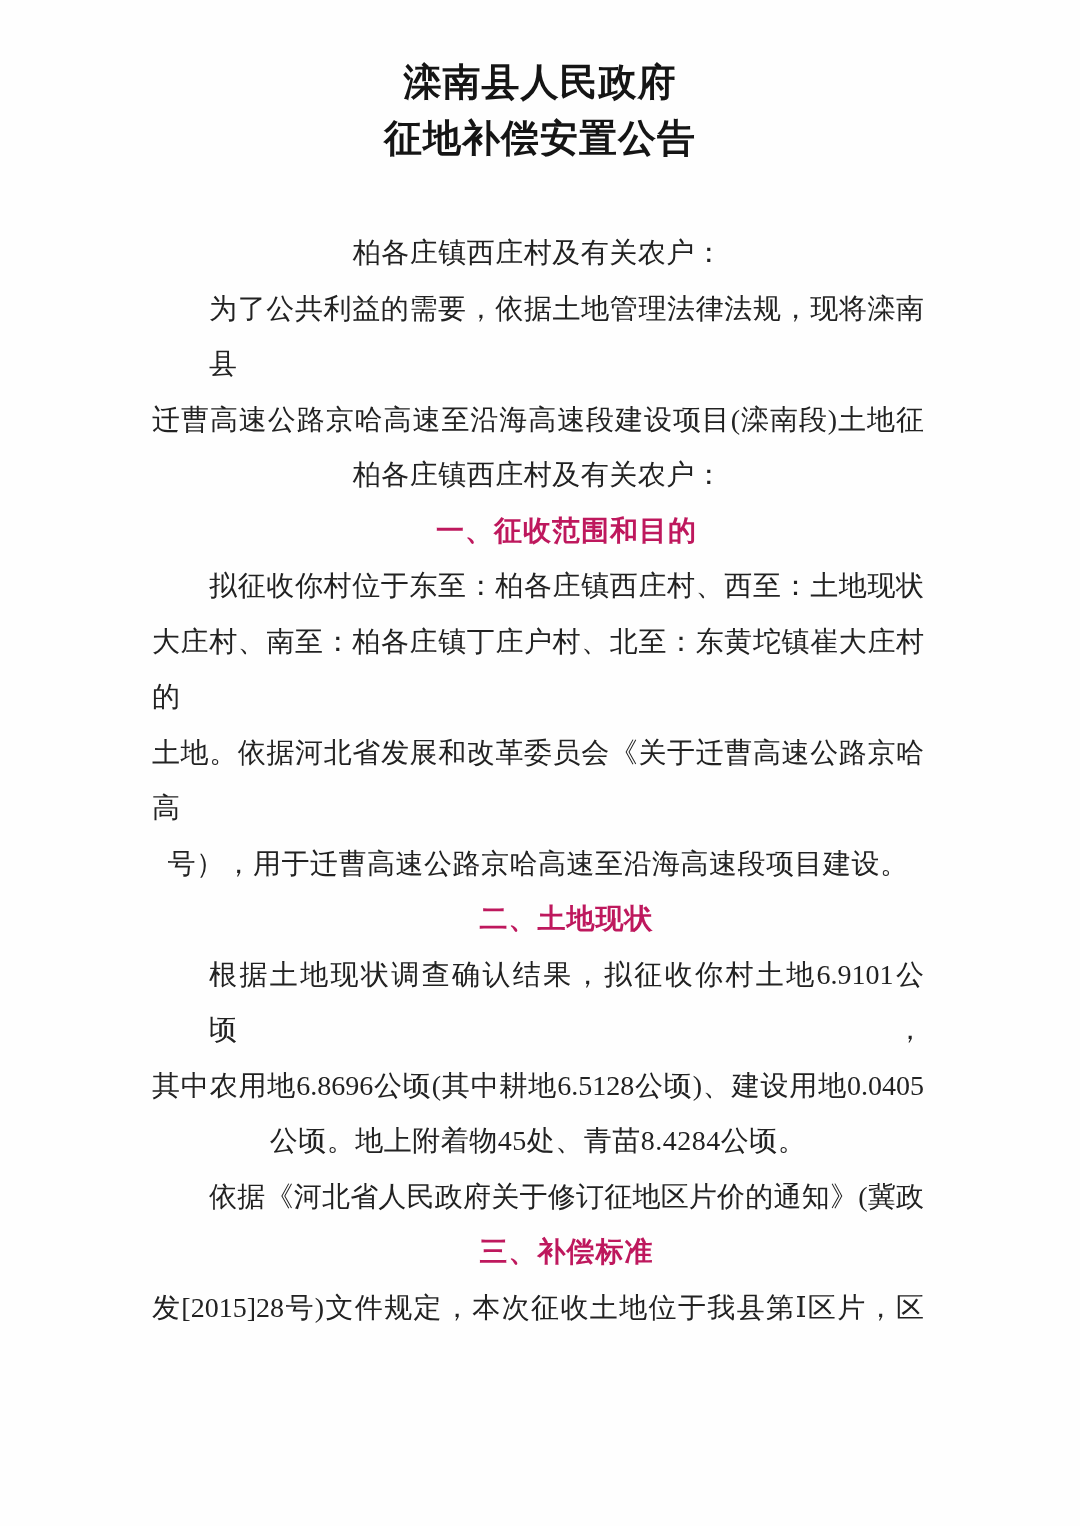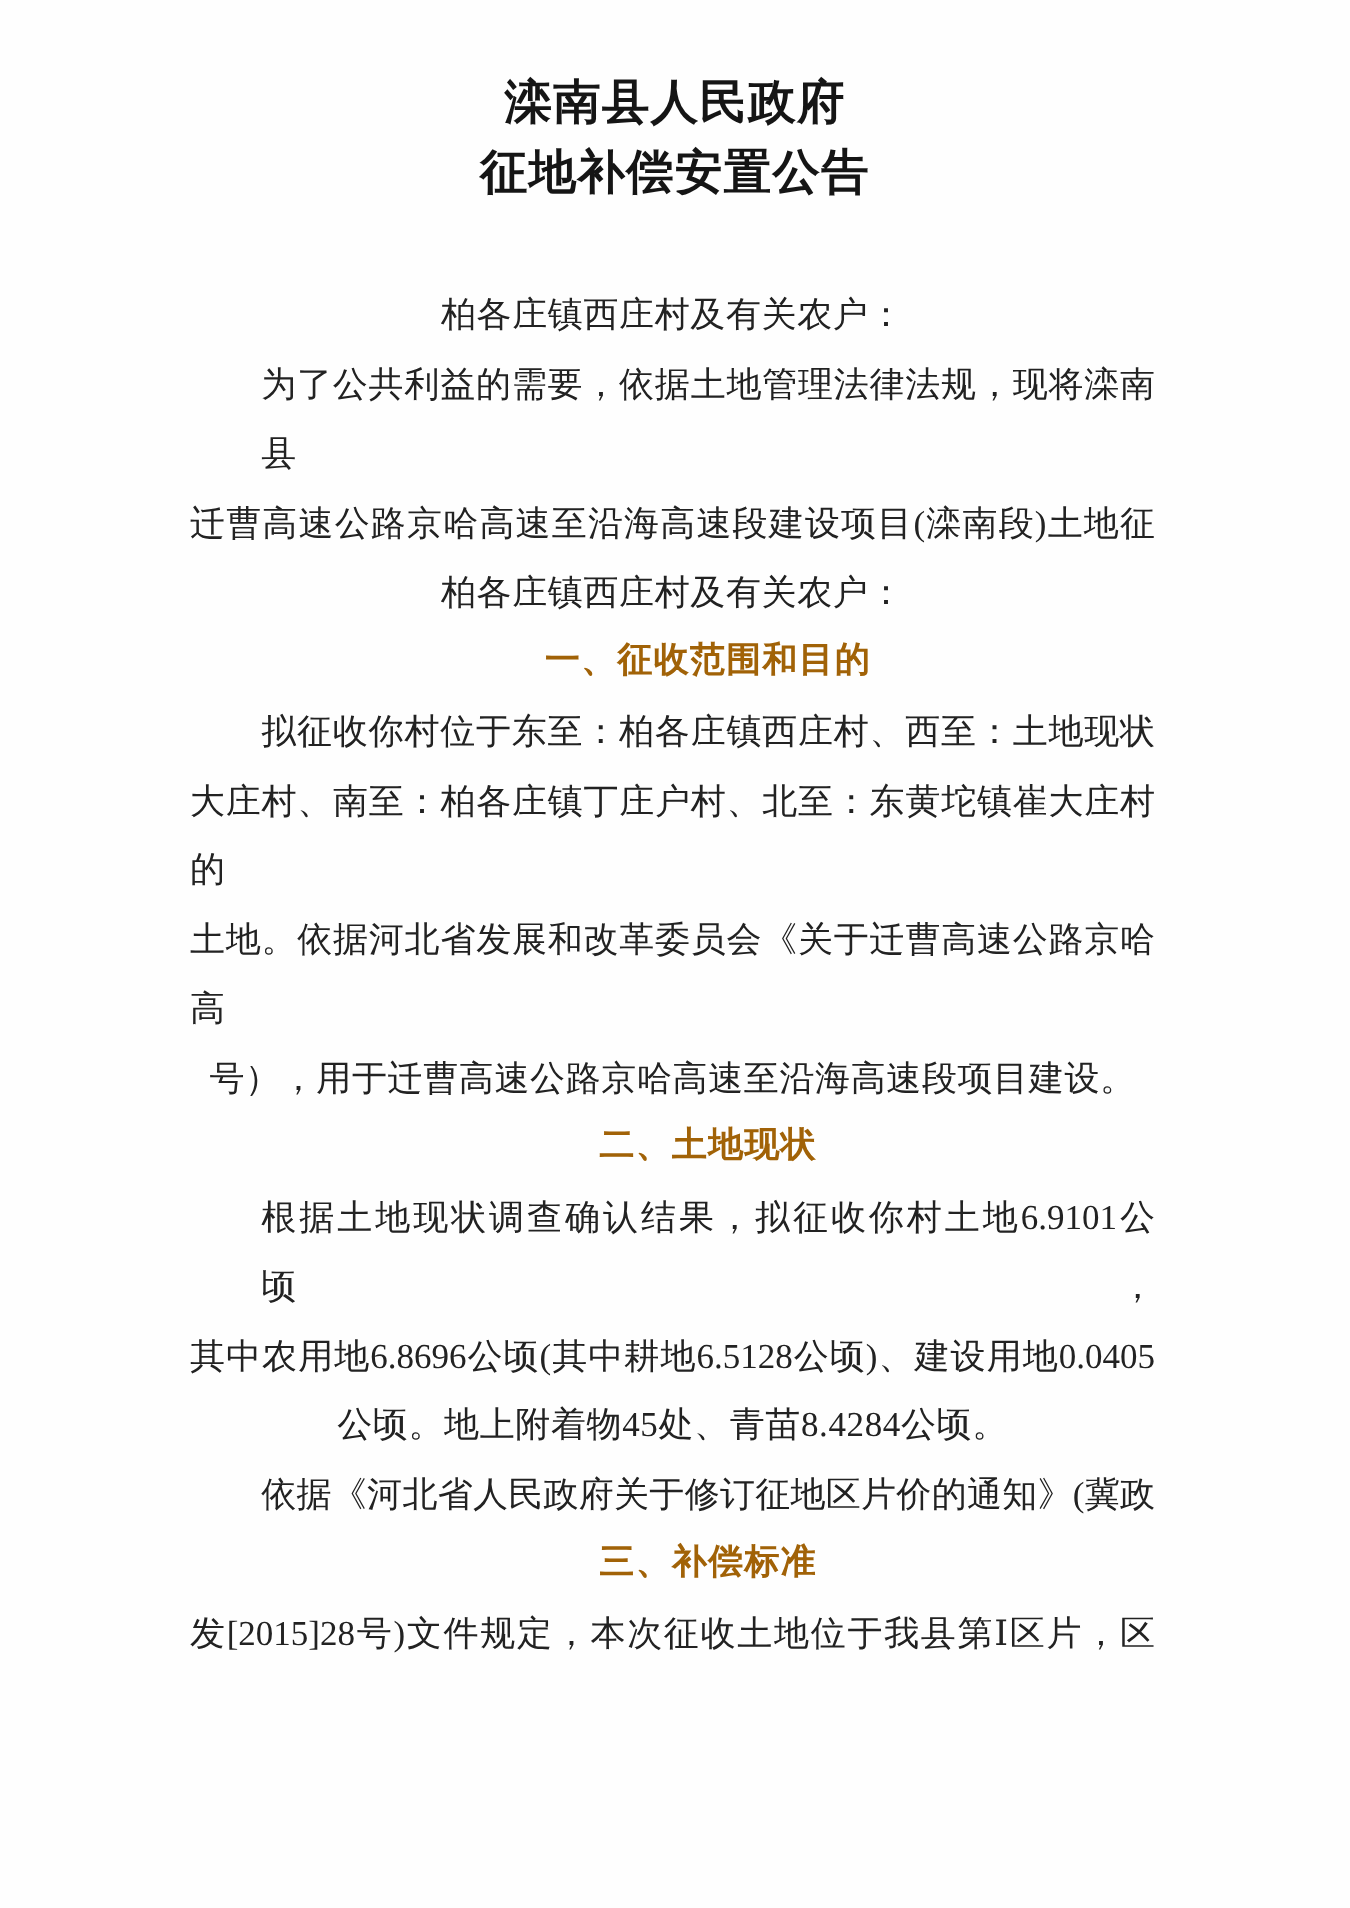--- a/index.html
+++ b/index.html
@@ -43,23 +43,23 @@
   }
   .ln.fill {
     white-space: normal;
     text-align: justify;
     text-align-last: justify;
     text-justify: inter-character;
     letter-spacing: 0;
   }
   .ln.indent { padding-left: 57px; }
   .ln.head {
-    font-family: Liberation Mono, monospace;
+    font-family: Liberation Sans, sans-serif;
     font-weight: 700;
-    color: #a16207;
+    color: #be185d;
     letter-spacing: 1px;
   }
 </style>
 </head>
 <body>
 
 <div class="page">
 
   <h1 class="doc-title">
     <span class="title-line">滦南县人民政府</span>

